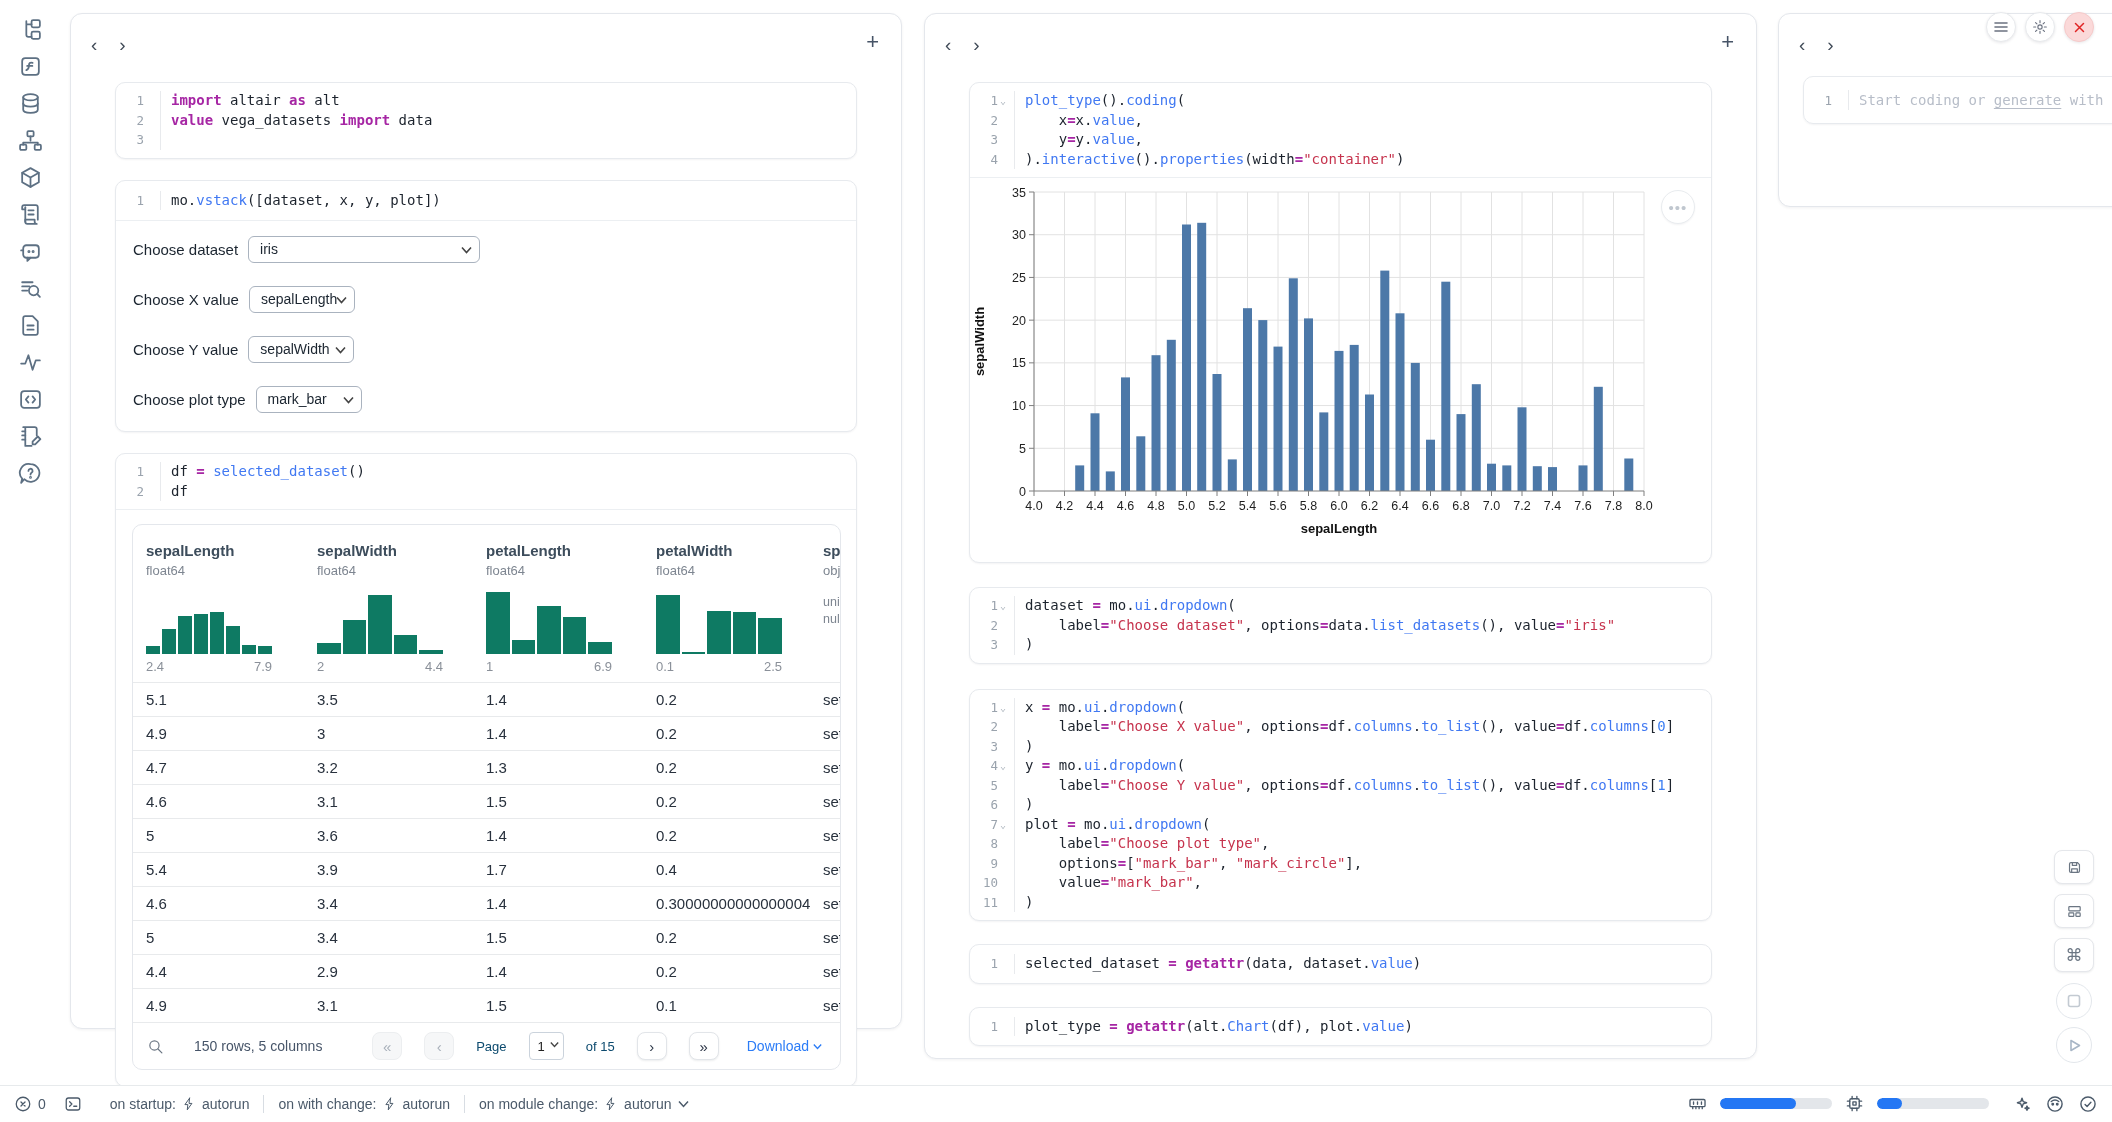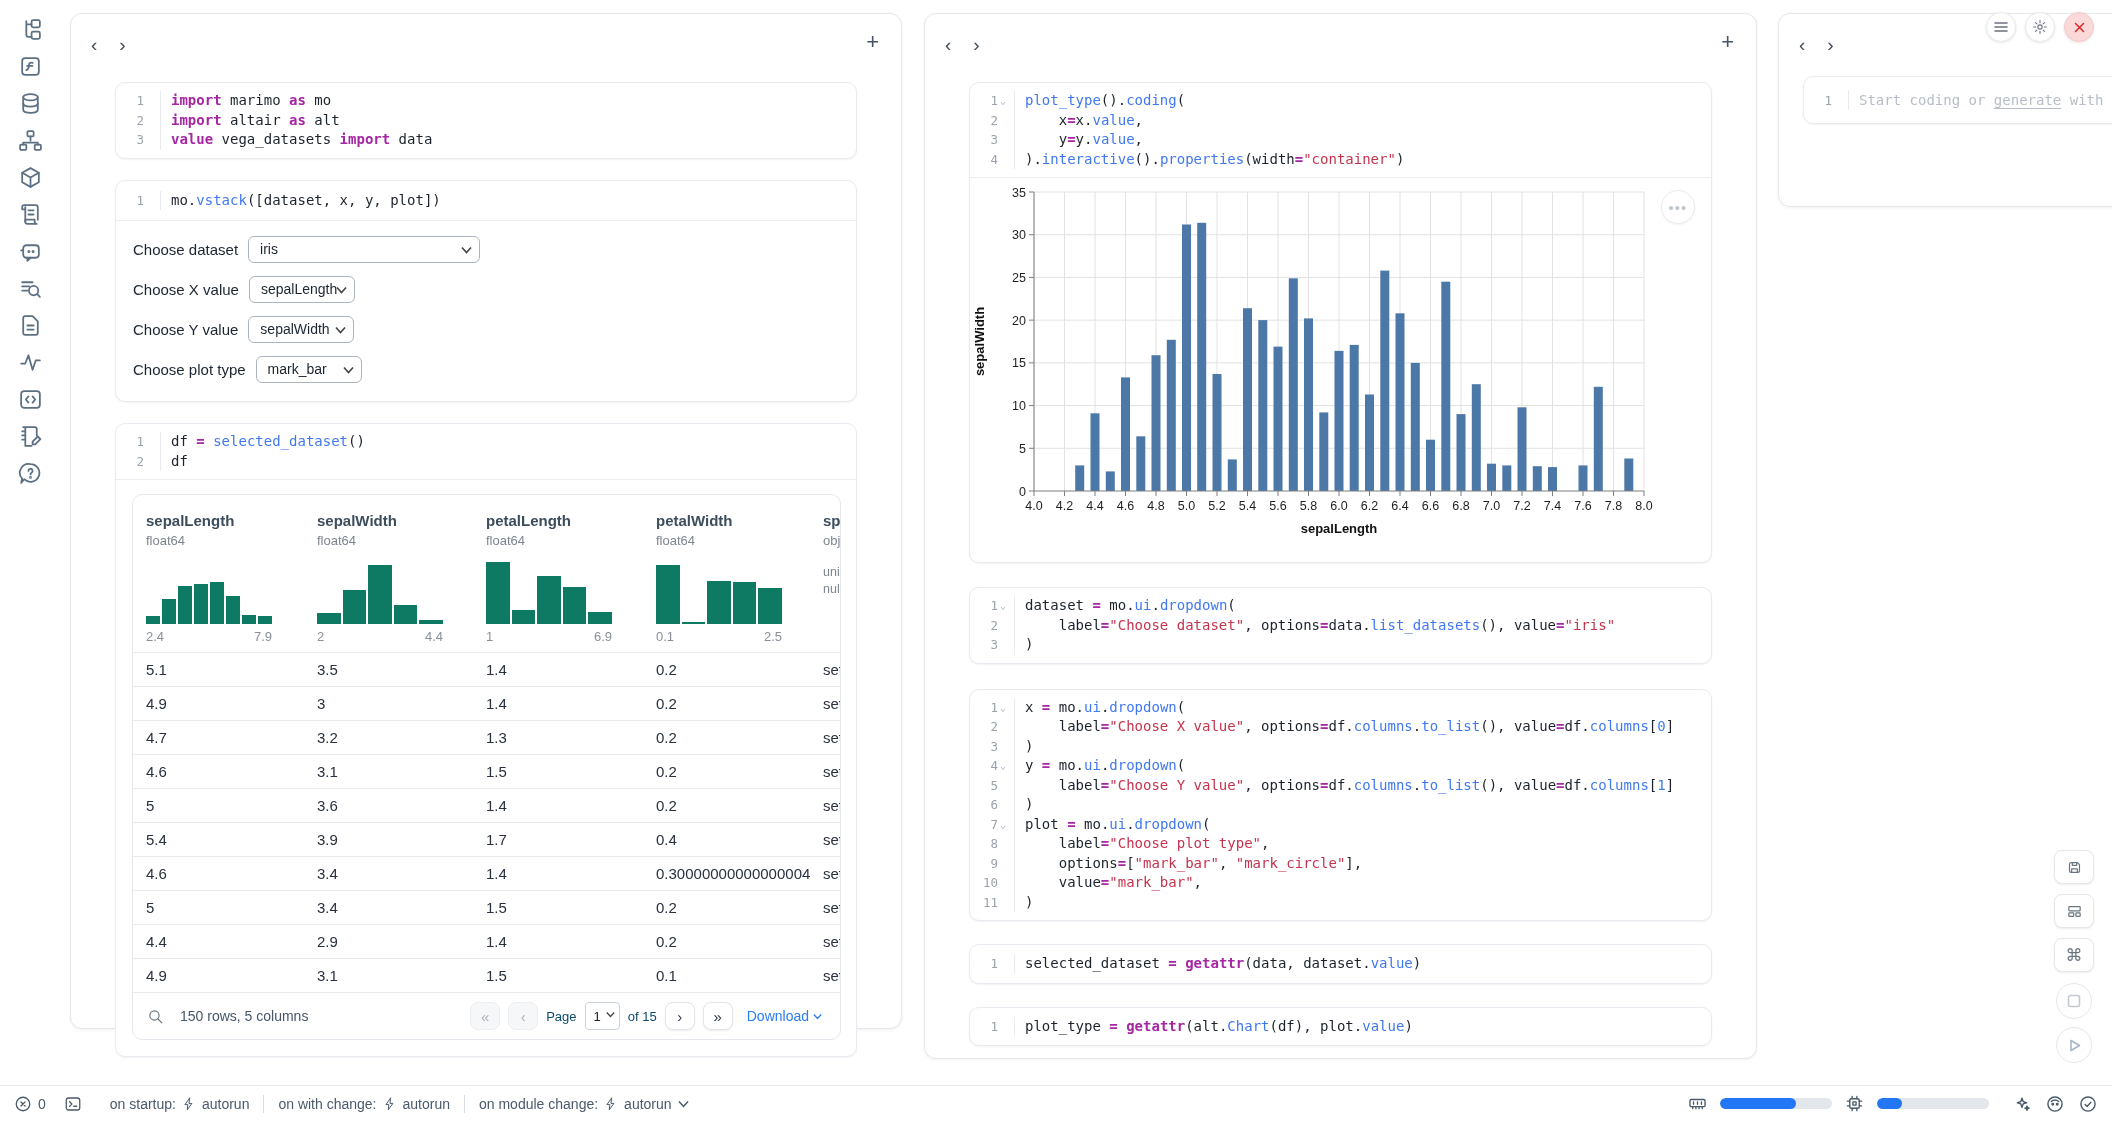--- a/index.html
+++ b/index.html
@@ -34,21 +34,21 @@
   .codelines{flex:1;padding-left:10px;overflow:hidden;}
   .cl{height:19.5px;white-space:pre;font-family:"DejaVu Sans Mono","Liberation Mono",monospace;
       font-size:14px;line-height:19.5px;color:#1c232d;}
   .tk-kw{color:#a626a4;font-weight:600;}
   .tk-fn{color:#4078f2;}
   .tk-str{color:#c6334d;}
   .tk-num{color:#3d7ff3;}
   .divider{border-top:1px solid #eceff2;}
 
   
-  .controls{padding:14px 0 18px 17px;display:flex;flex-direction:column;gap:12px;}
+  .controls{padding:14px 0 18px 17px;display:flex;flex-direction:column;gap:22px;}
   .ctl-row{display:flex;align-items:center;gap:10px;height:28px;}
   .ctl-label{font-size:15px;color:#1b2530;}
   .select{position:relative;height:27px;border:1px solid #aab3bf;border-radius:6px;background:#fff;
           display:flex;align-items:center;padding:0 24px 0 11px;font-size:14px;color:#1b2530;cursor:pointer;}
   .select .chev{position:absolute;right:7px;top:9px;}
   .w-lg{width:232px;box-sizing:border-box;}
   .w-sm{width:106px;box-sizing:border-box;}
 
   
   .tbl-output{padding:14px 16px 16px 16px;}
@@ -56,21 +56,21 @@
   .t-head{display:grid;grid-template-columns:171px 169px 170px 167px 130px;padding-top:16px;}
   .tcol{padding-left:13px;overflow:hidden;}
   .cname{font-size:15px;font-weight:700;color:#3d4d5c;line-height:20px;}
   .cdtype{font-size:13px;color:#7d8590;line-height:18px;margin-top:1px;}
   .hist{margin-top:12px;width:126px;height:62px;display:flex;align-items:flex-end;gap:2px;}
   .hist i{flex:1;background:#0e7a63;display:block;}
   .crange{width:126px;display:flex;justify-content:space-between;font-size:13px;color:#8a9099;margin-top:5px;padding-bottom:8px;}
   .cmeta{margin-top:14px;font-size:12.5px;color:#7d8590;line-height:17px;}
   .trow{display:grid;grid-template-columns:171px 169px 170px 167px 130px;border-top:1px solid #e8eaec;height:33px;}
   .tcell{padding-left:13px;display:flex;align-items:center;font-size:15px;color:#28313d;overflow:hidden;white-space:nowrap;}
-  .t-foot{border-top:1px solid #e8eaec;height:46px;display:flex;align-items:center;padding:0 12px 0 14px;gap:8px;}
+  .t-foot{border-top:1px solid #e8eaec;height:46px;display:flex;align-items:center;padding:0 12px 0 14px;gap:22px;}
   .t-summary{font-size:14px;color:#475569;margin-left:8px;flex:1;}
   .pg-btn{width:30px;height:28px;border-radius:8px;display:flex;align-items:center;justify-content:center;
           font-size:15px;cursor:pointer;}
   .pg-light{background:#f6f7f8;border:1px solid #eceef0;color:#a8b0ba;}
   .pg-dark{background:#fff;border:1px solid #e2e5e9;color:#2d3748;box-shadow:0 1px 2px rgba(16,24,40,.08);}
   .pg-label{font-size:13px;color:#0c4a6e;}
   .pg-select{height:26px;border:1px solid #cbd3dc;border-radius:4px;display:flex;align-items:center;
              padding:0 18px 0 8px;font-size:13px;color:#222;position:relative;cursor:pointer;}
   .pg-select .chev{position:absolute;right:4px;top:8px;}
   .download{color:#2b7cf7;font-size:14px;display:flex;align-items:center;gap:4px;cursor:pointer;background:none;border:none;}
@@ -229,21 +229,20 @@
               <div class="ln">
                 <span>2</span>
                 <span class="fold"></span>
               </div>
               <div class="ln">
                 <span>3</span>
                 <span class="fold"></span>
               </div>
             </div>
           <div class="codelines">
-              <div class="cl"><span class="tk-kw">import</span> marimo <span class="tk-kw">as</span> mo</div>
               <div class="cl"><span class="tk-kw">import</span> altair <span class="tk-kw">as</span> alt</div>
               <div class="cl"><span class="tk-kw">value</span> vega_datasets <span class="tk-kw">import</span> data</div>
             </div>
         </div>
       </div>
 
       <div class="cellcard" style="margin-bottom:21px;">
         <div class="cell" style="padding:10px 0;">
           <div class="gutter">
               <div class="ln">

